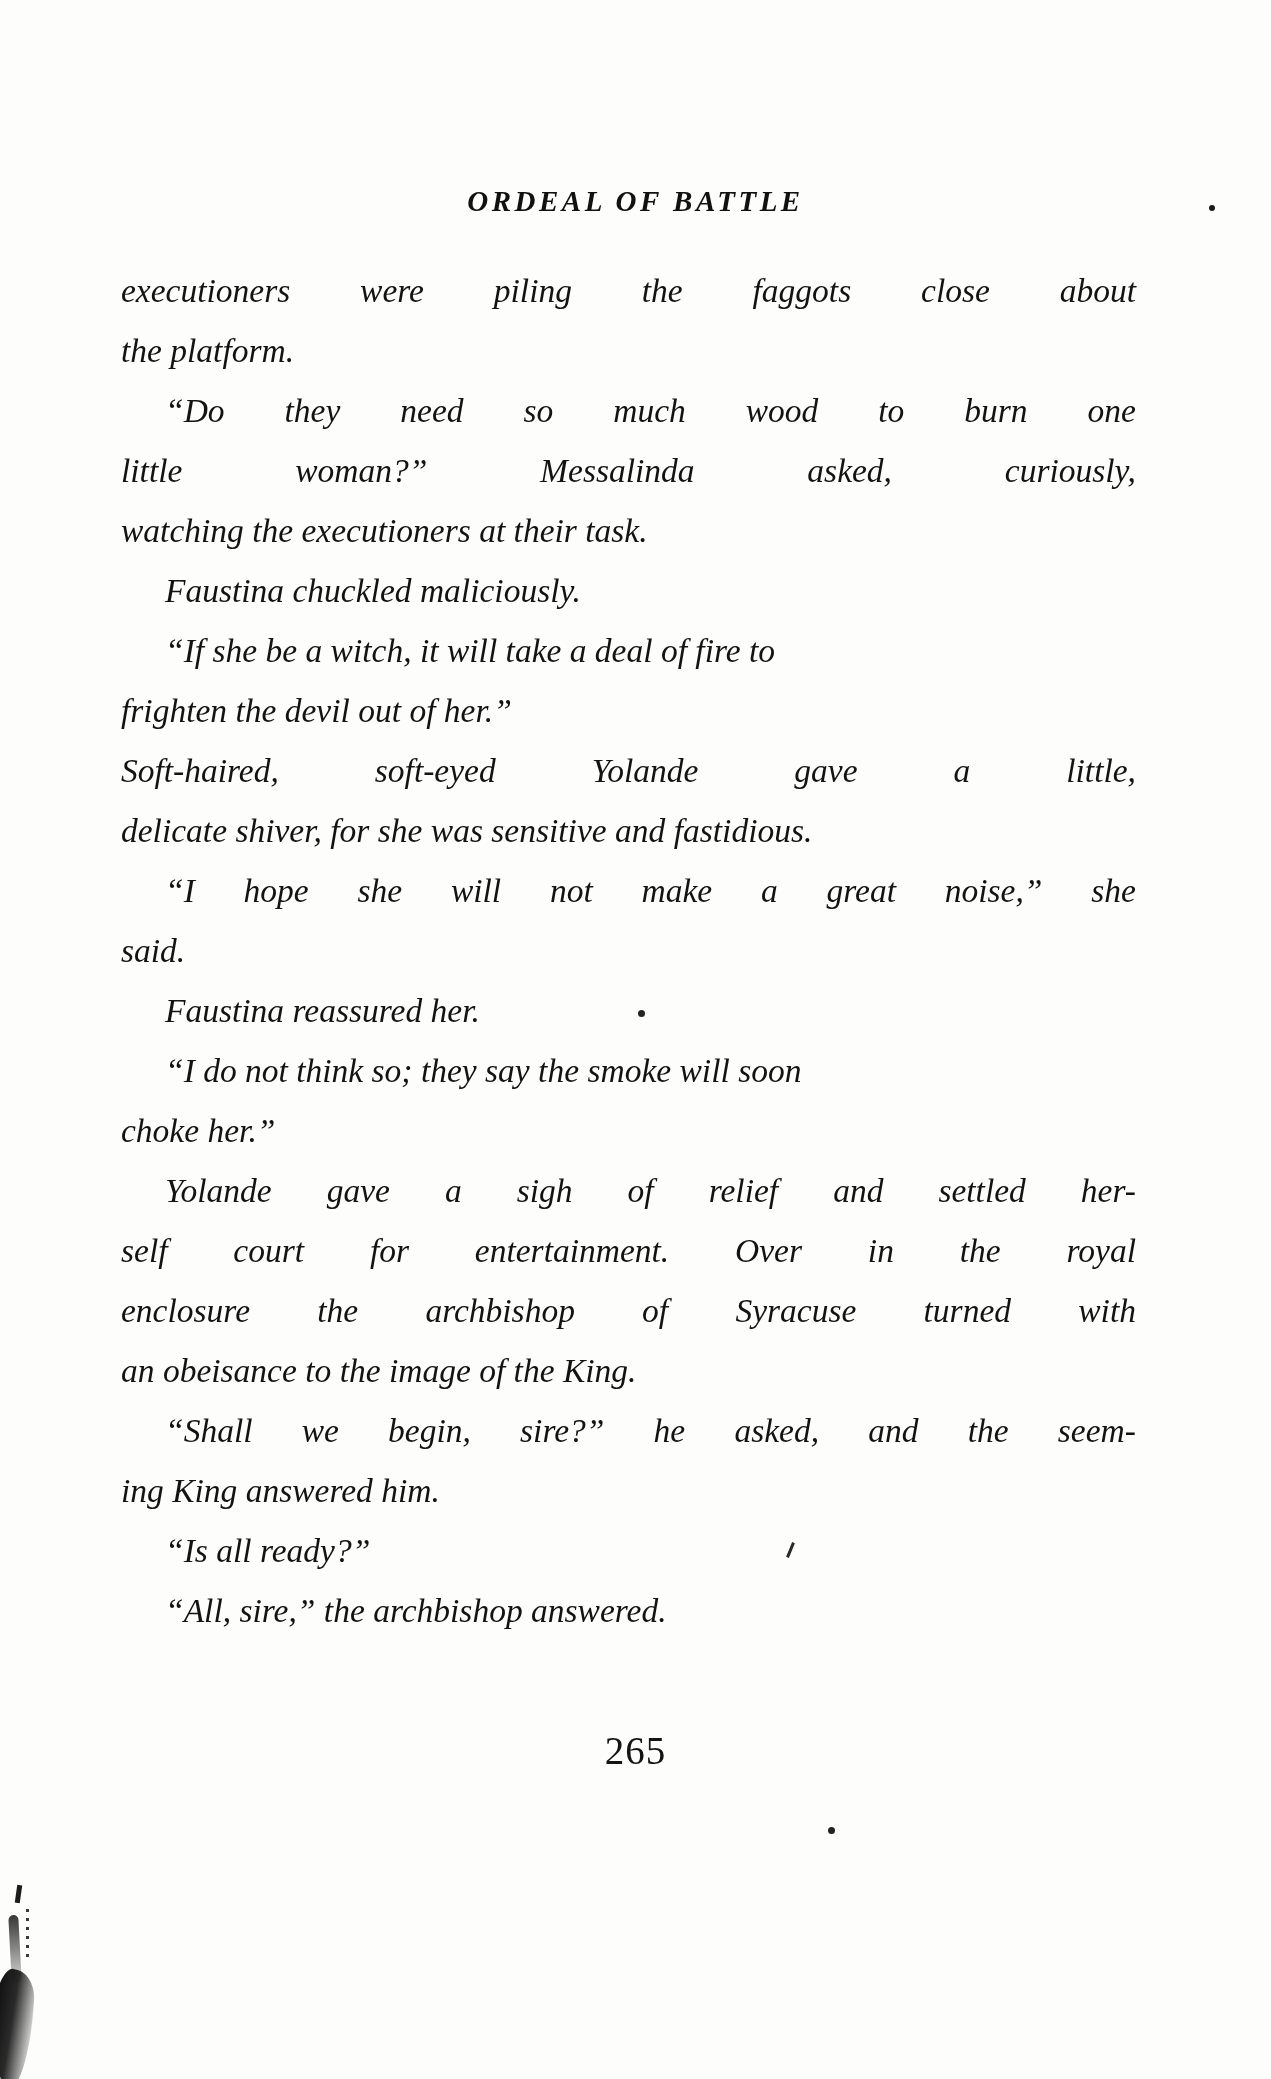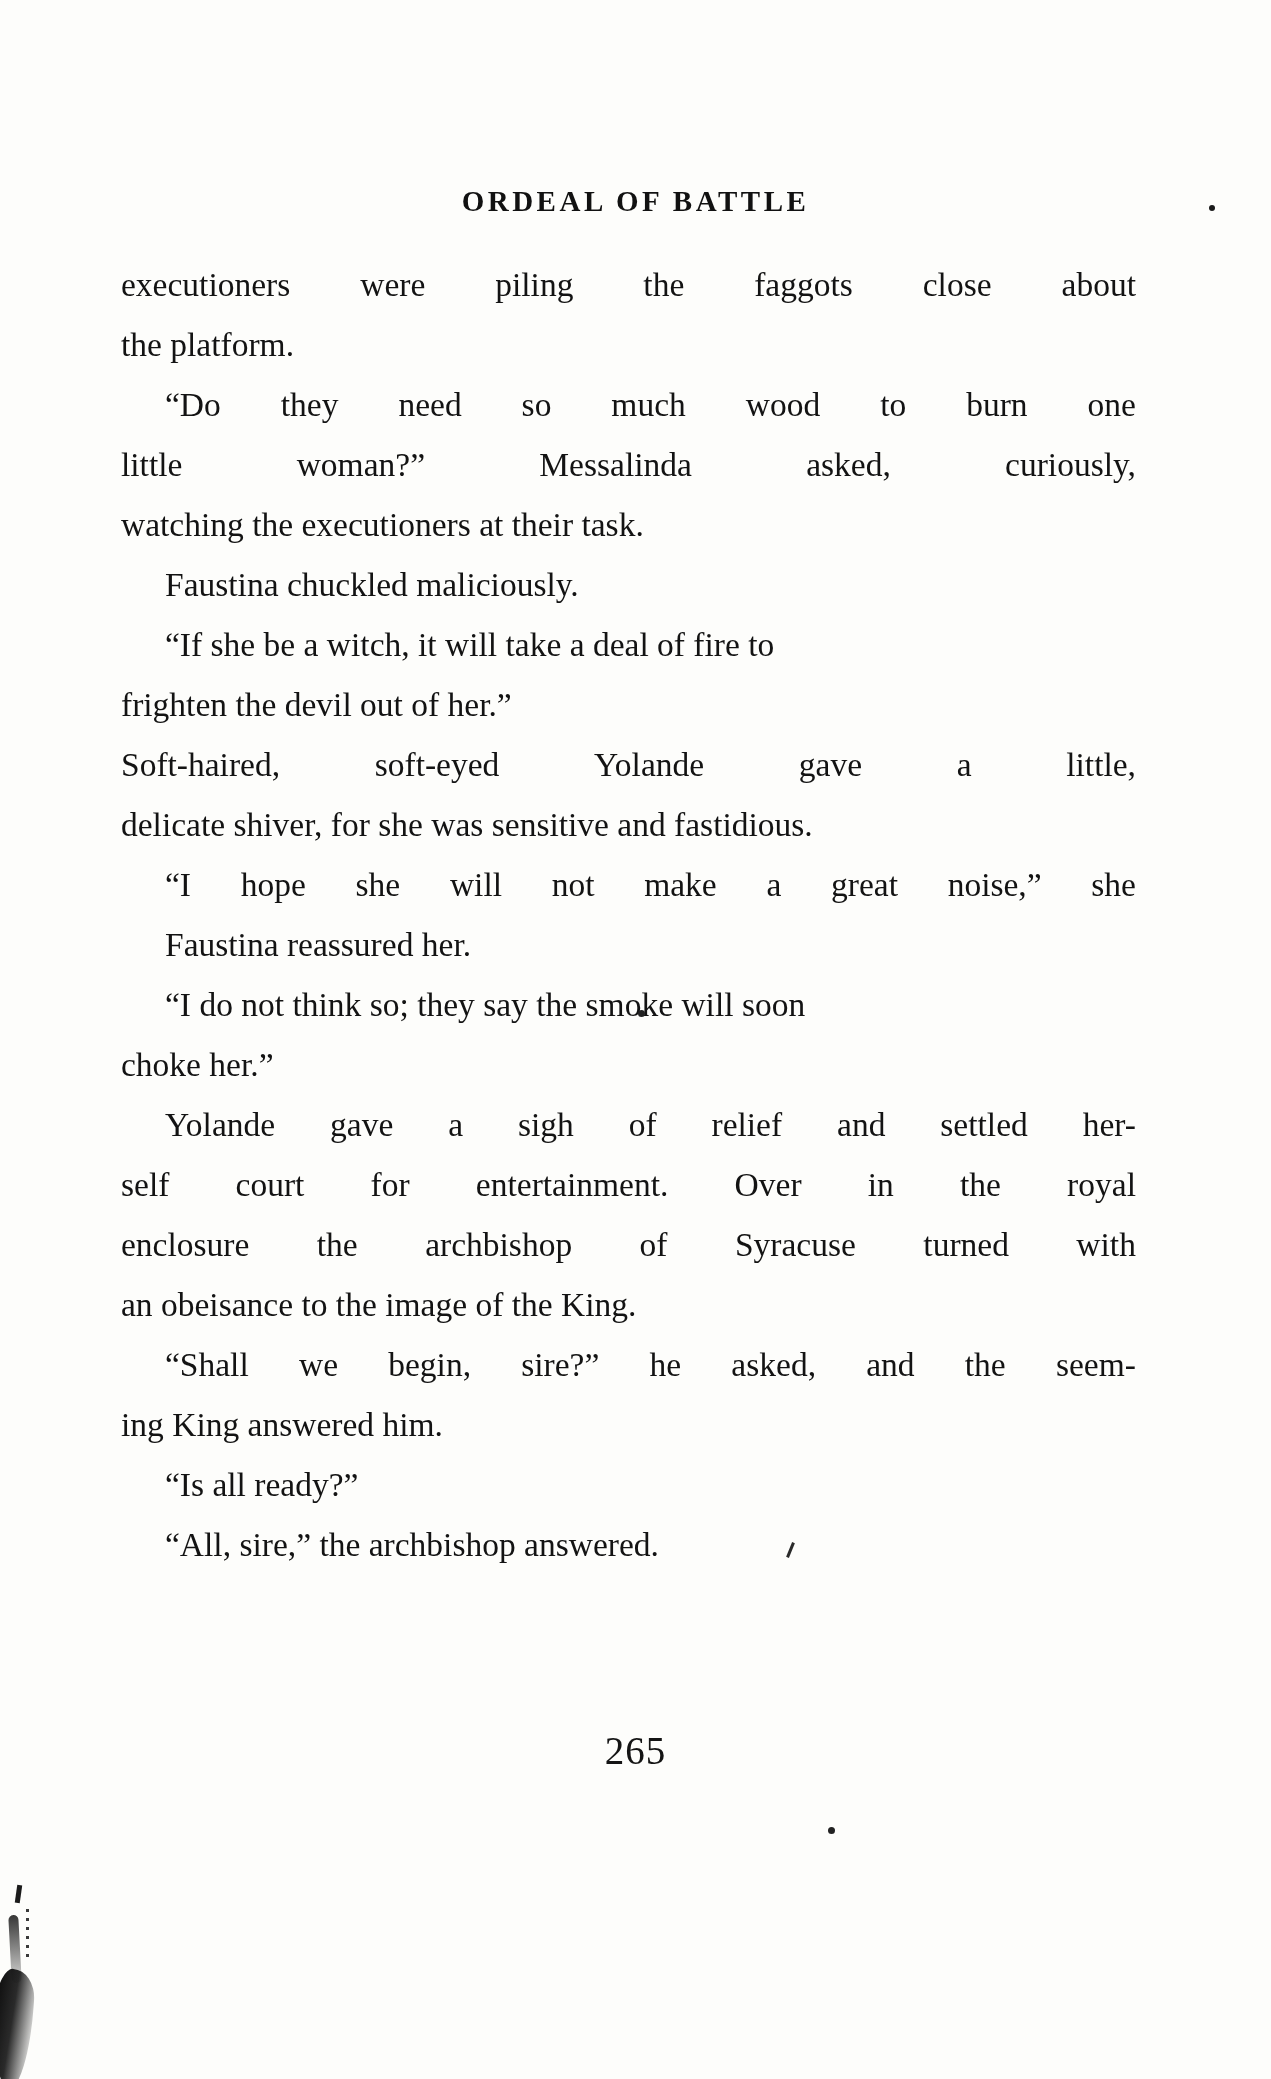--- a/index.html
+++ b/index.html
@@ -27,37 +27,39 @@
     position: absolute;
     top: 185px;
     left: 0;
     width: 100%;
     text-align: center;
     font-size: 29px;
     letter-spacing: 3.5px;
     font-weight: bold;
     font-family: "Liberation Serif", serif;
     color: #111;
+    font-style: italic;
   }
 
   .head-dot {
     position: absolute;
     top: 205px;
     left: 1209px;
     width: 6px;
     height: 6px;
     background: #1a1a1a;
     border-radius: 50%;
   }
 
   .body-text {
     position: absolute;
-    top: 255px;
+    top: 261px;
     left: 121px;
     width: 1015px;
+    font-style: italic;
   }
 
   .para {
     font-size: 33.5px;
     line-height: 60px;
     text-align: justify;
     margin: 0;
     color: #131313;
   }
 
@@ -235,20 +237,21 @@
           <span class="w">hope</span>
           <span class="w">she</span>
           <span class="w">will</span>
           <span class="w">not</span>
           <span class="w">make</span>
           <span class="w">a</span>
           <span class="w">great</span>
           <span class="w">noise,”</span>
           <span class="w">she</span>
       </span>
+      <span class="line">said.</span>
     </p>
 
     <p class="para">
       <span class="line" style="padding-left:44px;">Faustina reassured her.</span>
     </p>
 
     <p class="para">
       <span class="line" style="padding-left:44px;">“I do not think so; they say the smoke will soon</span>
       <span class="line">choke her.”</span>
     </p>

